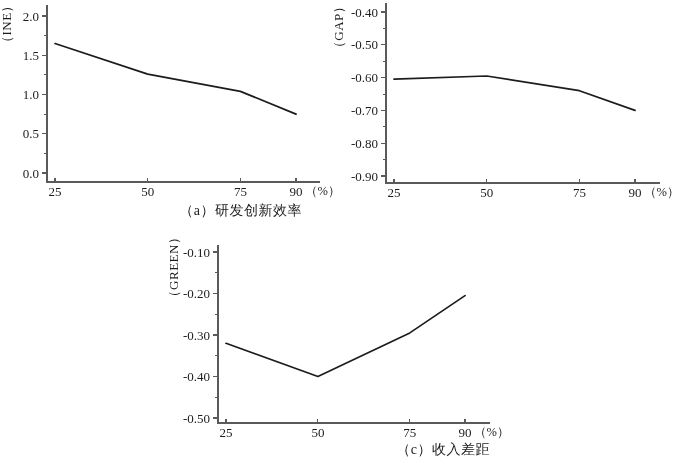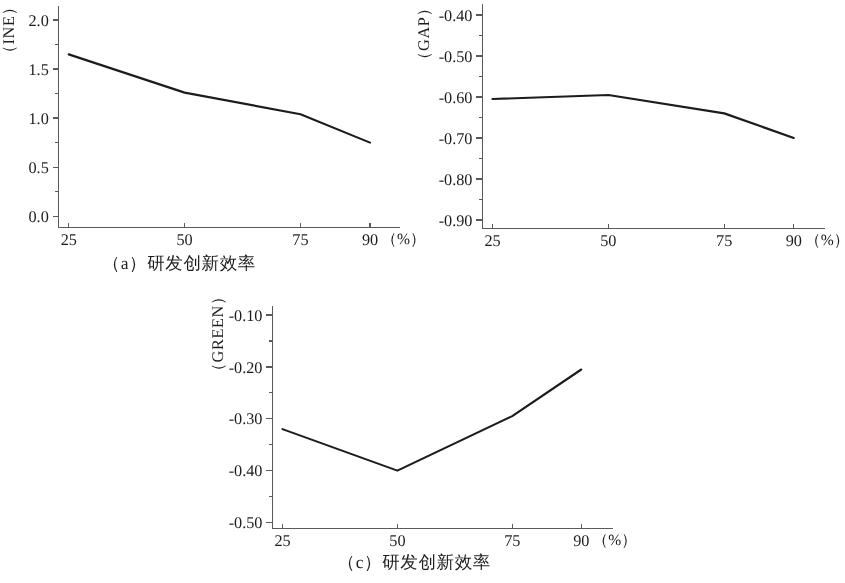--- a/index.html
+++ b/index.html
@@ -7,21 +7,21 @@
     position:relative;
     width:676px;height:466px;
     background:#ffffff;
     font-family:"Liberation Serif","DejaVu Serif",serif;
     overflow:hidden;
   }
   .figure svg{position:absolute;left:0;top:0;}
   .caption{
     position:absolute;
     width:220px;
-    text-align:left;
+    text-align:right;
     font-size:14px;
     color:#1c1c1c;
     letter-spacing:0.5px;
     white-space:nowrap;
   }
   text{
     font-family:"Liberation Serif","DejaVu Serif",serif;
     fill:#1c1c1c;
   }
 </style>
@@ -115,14 +115,14 @@
         <text x="465" y="437" text-anchor="middle" font-size="13">90</text>
         <text x="474" y="436" text-anchor="start" font-size="12.5">（%）</text>
         <text transform="translate(178,267) rotate(-90)" text-anchor="middle" font-size="13" letter-spacing="0.5">（GREEN）</text>
         <polyline points="226.0,343.3 317.9,376.5 409.8,332.9 465.0,295.6" fill="none" stroke="#1c1c1c" stroke-width="1.7" stroke-linejoin="round" stroke-linecap="round"></polyline>
       </g>
   </svg>
 
   <div class="caption" style="left:82px;top:202px;">（a）研发创新效率</div>
 
 
-  <div class="caption" style="left:270px;top:441px;">（c）研发创新效率</div>
+  <div class="caption" style="left:270px;top:441px;">（c）收入差距</div>
 </div>
 
 </body></html>

